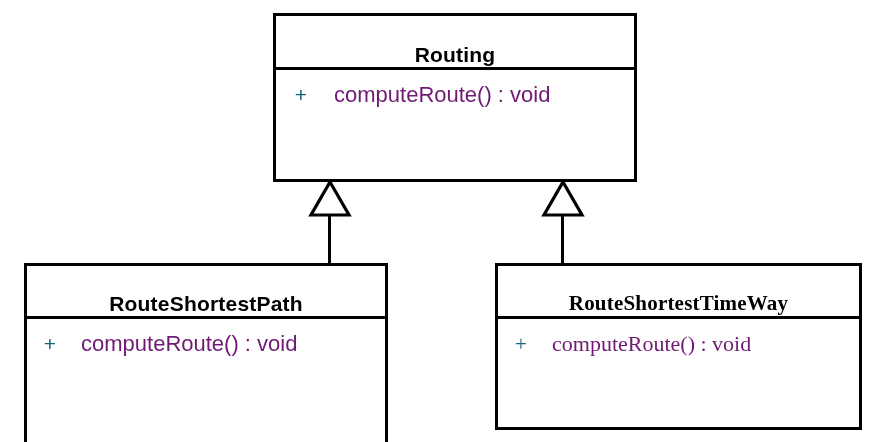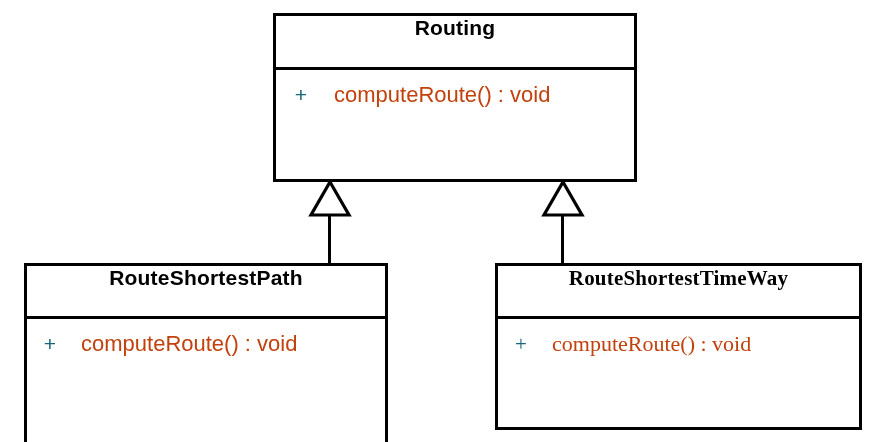--- a/index.html
+++ b/index.html
@@ -24,21 +24,21 @@
     position: absolute;
     box-sizing: border-box;
     background: #ffffff;
     border: 3px solid #000000;
     z-index: 3;
   }
   .uml-class-name {
     box-sizing: border-box;
     width: 100%;
     display: flex;
-    align-items: flex-start;
+    align-items: flex-end;
     justify-content: center;
     border-bottom: 3px solid #000000;
     color: #000000;
     font-weight: bold;
     letter-spacing: 0.2px;
     white-space: nowrap;
   }
   .uml-compartment {
     box-sizing: border-box;
     width: 100%;
@@ -50,21 +50,21 @@
     color: #17657a;
     white-space: nowrap;
   }
   .uml-visibility {
     display: inline-block;
     text-align: center;
     color: #17657a;
     flex: none;
   }
   .uml-member-sig {
-    color: #c2410c;
+    color: #701a75;
   }
 
   
   #class-routing {
     left: 273px;
     top: 13px;
     width: 364px;
     height: 169px;
   }
   #class-routing .uml-class-name {

